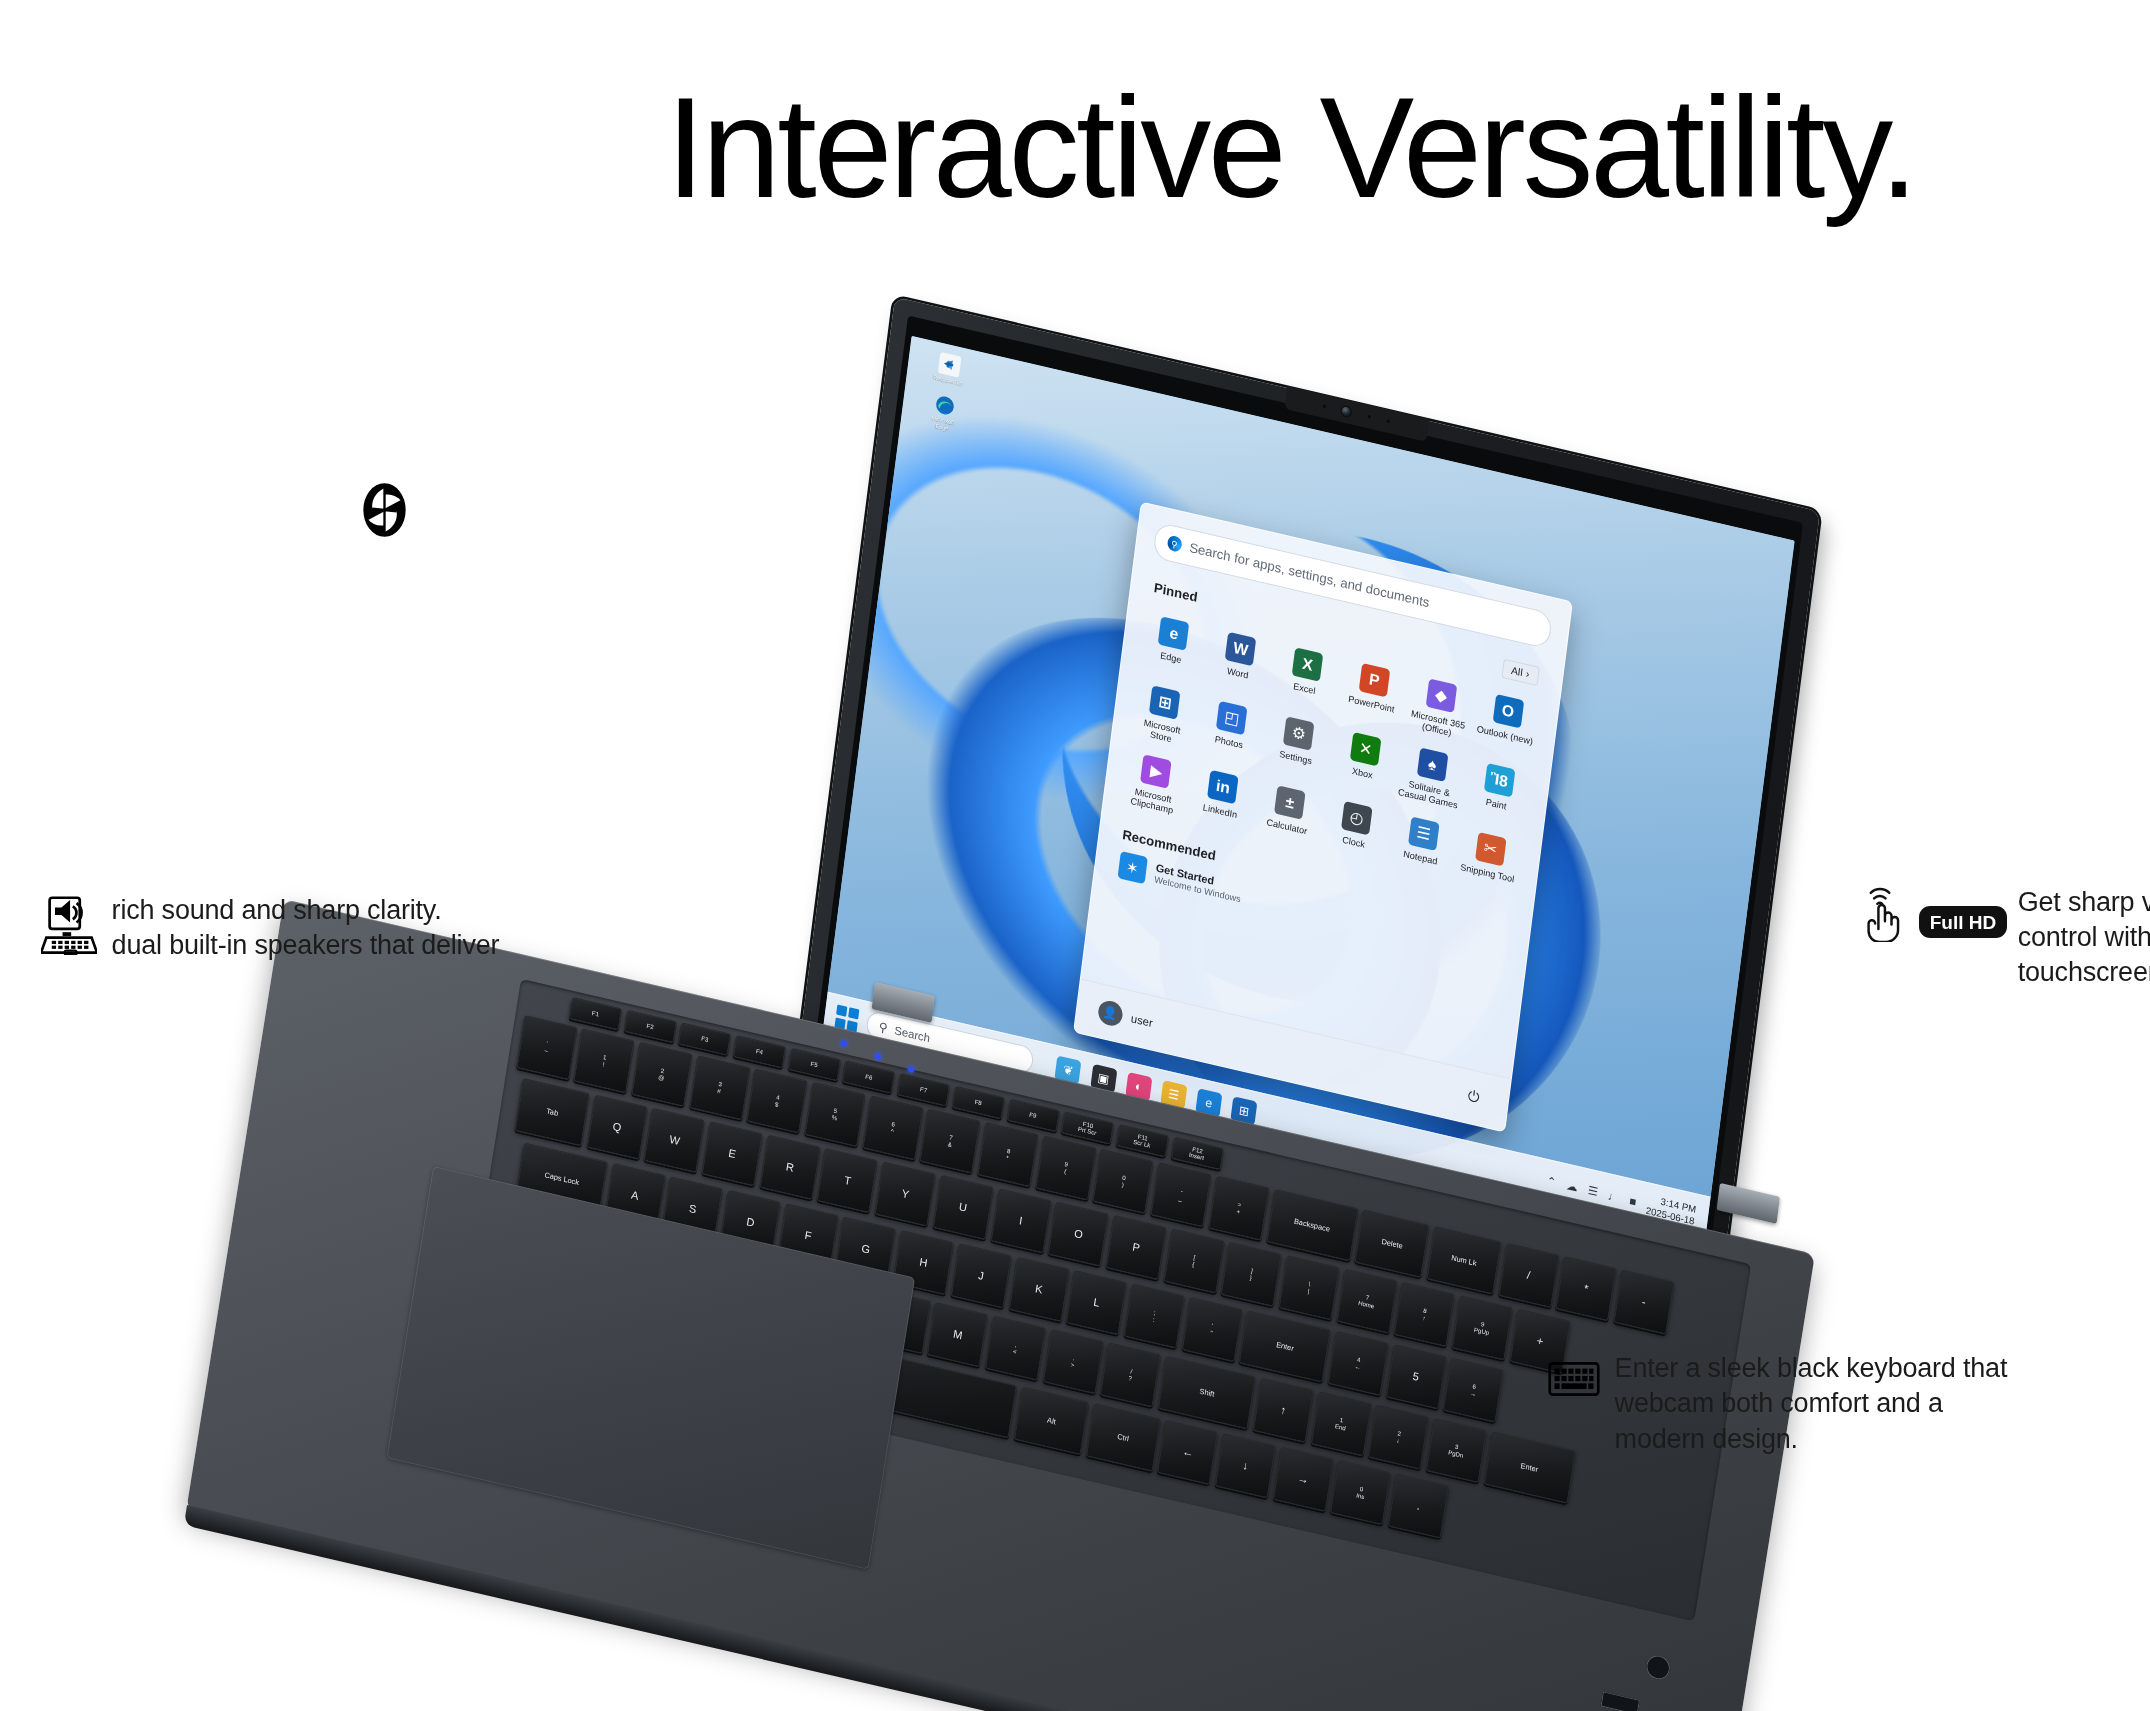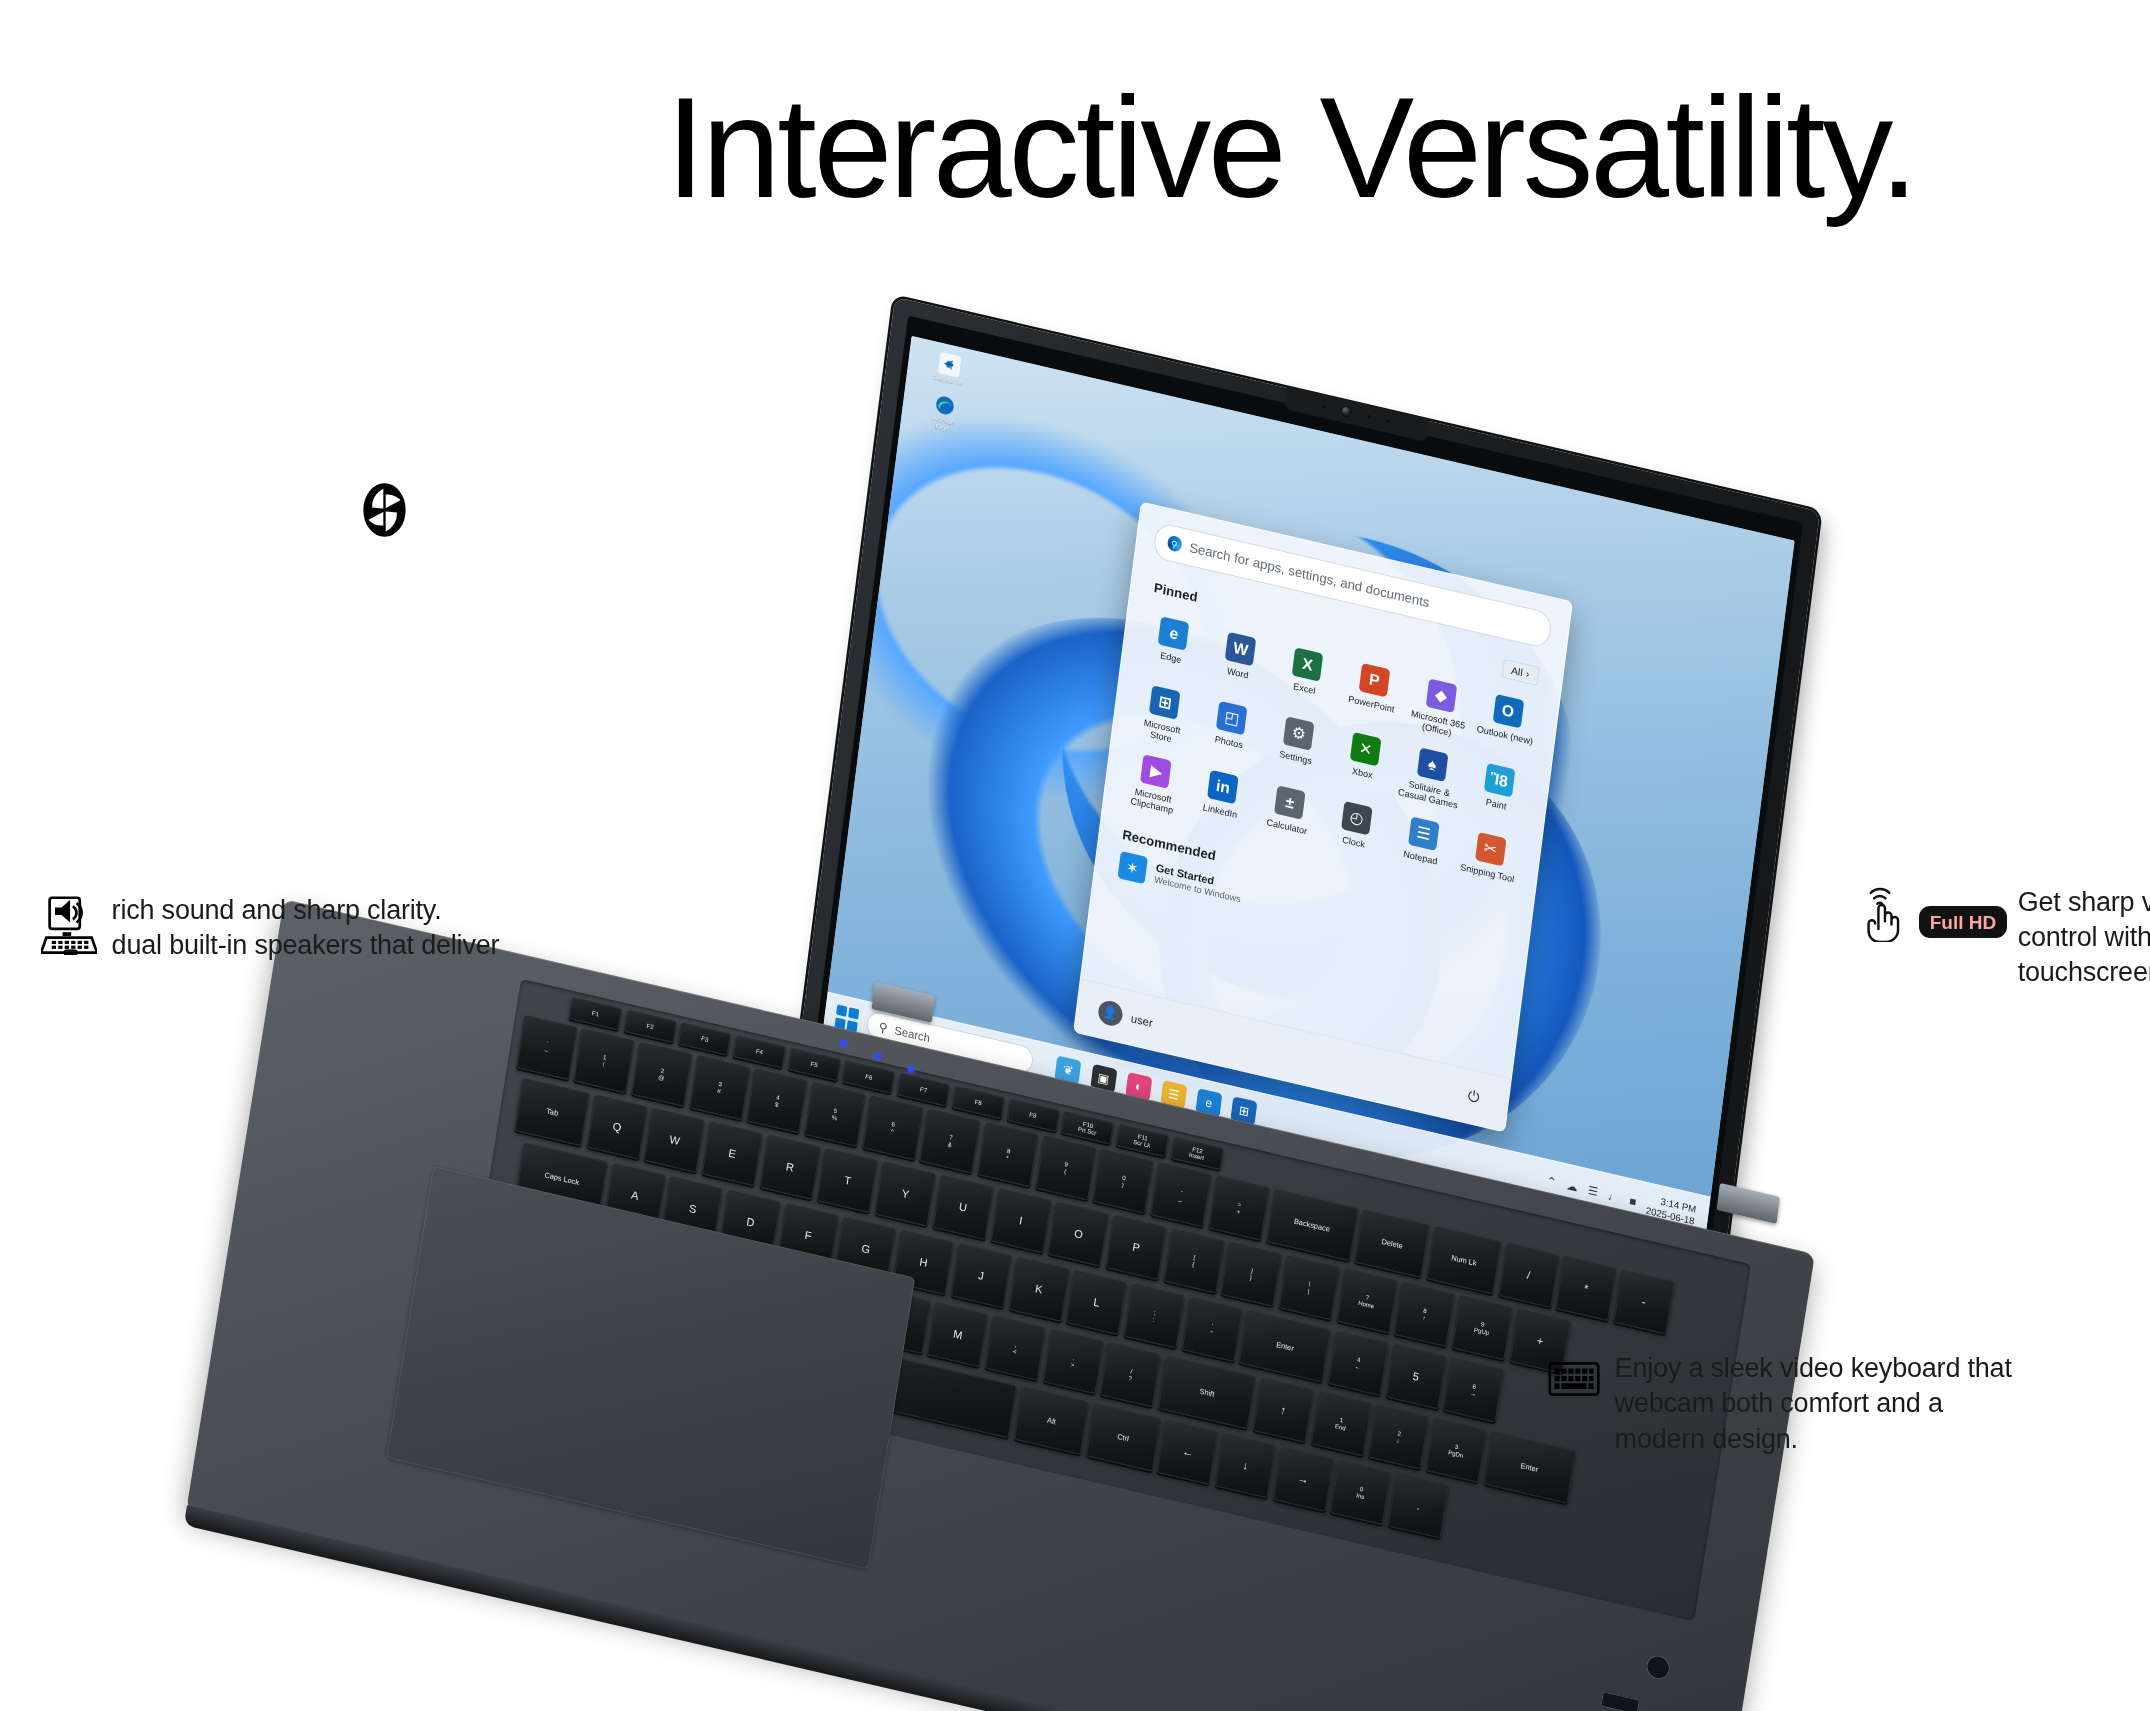--- a/index.html
+++ b/index.html
@@ -20,21 +20,21 @@
   #callout-webcam{left:361px;top:482px;width:645px;}
   #callout-webcam .cotext{margin-top:3.4px;}
   #callout-audio{left:41px;top:890px;width:697px;}
   #callout-audio .cotext{margin-top:2.6px;}
   #callout-display{left:1862px;top:882px;width:576px;gap:10.3px;}
   #callout-display .cotext{margin-top:2.6px;}
   #callout-keyboard{left:1548px;top:1359px;width:568px;}
   #callout-keyboard .cotext{margin-top:-7.7px;}
   #callout-display .badge-row{display:flex;align-items:center;gap:9.5px;flex:0 0 auto;}
 
-  .fullhd{background:#111;color:#fca5a5;border-radius:11.2px;padding:6.9px 11.2px;
+  .fullhd{background:#111;color:#ffffff;border-radius:11.2px;padding:6.9px 11.2px;
           font-size:19px;font-weight:700;letter-spacing:0px;line-height:1;
           font-family:"Liberation Sans","DejaVu Sans",sans-serif;white-space:nowrap;margin-top:20px;}
 
   
   #laptop{position:absolute;left:301px;top:297px;width:1592px;height:1333px;}
 
   
   #lid{position:absolute;left:594px;top:0px;width:925px;height:757px;
        transform:matrix(1,0.232,-0.128,1,0,0);transform-origin:0 0;}
   #lid-shell{position:absolute;inset:0;background:linear-gradient(100deg,#2c2f33 0%,#1e2124 40%,#141618 100%);
@@ -635,18 +635,18 @@
           <rect x="63" y="39" width="12" height="12"></rect>
         <rect x="79" y="39" width="12" height="12"></rect>
           <rect x="95" y="39" width="10" height="12"></rect>
         <rect x="15" y="56" width="12" height="13"></rect>
           <rect x="31" y="56" width="58" height="13"></rect>
         <rect x="93" y="56" width="12" height="13"></rect>
       </g>
     </svg>
   </span>
   <span class="cotext">
-    <span class="ln">Enjoy a sleek video keyboard that</span>
+    <span class="ln">Enter a sleek black keyboard that</span>
     <span class="ln">webcam both comfort and a</span>
     <span class="ln">modern design.</span>
   </span>
 </div>
 
 
 </body></html>

